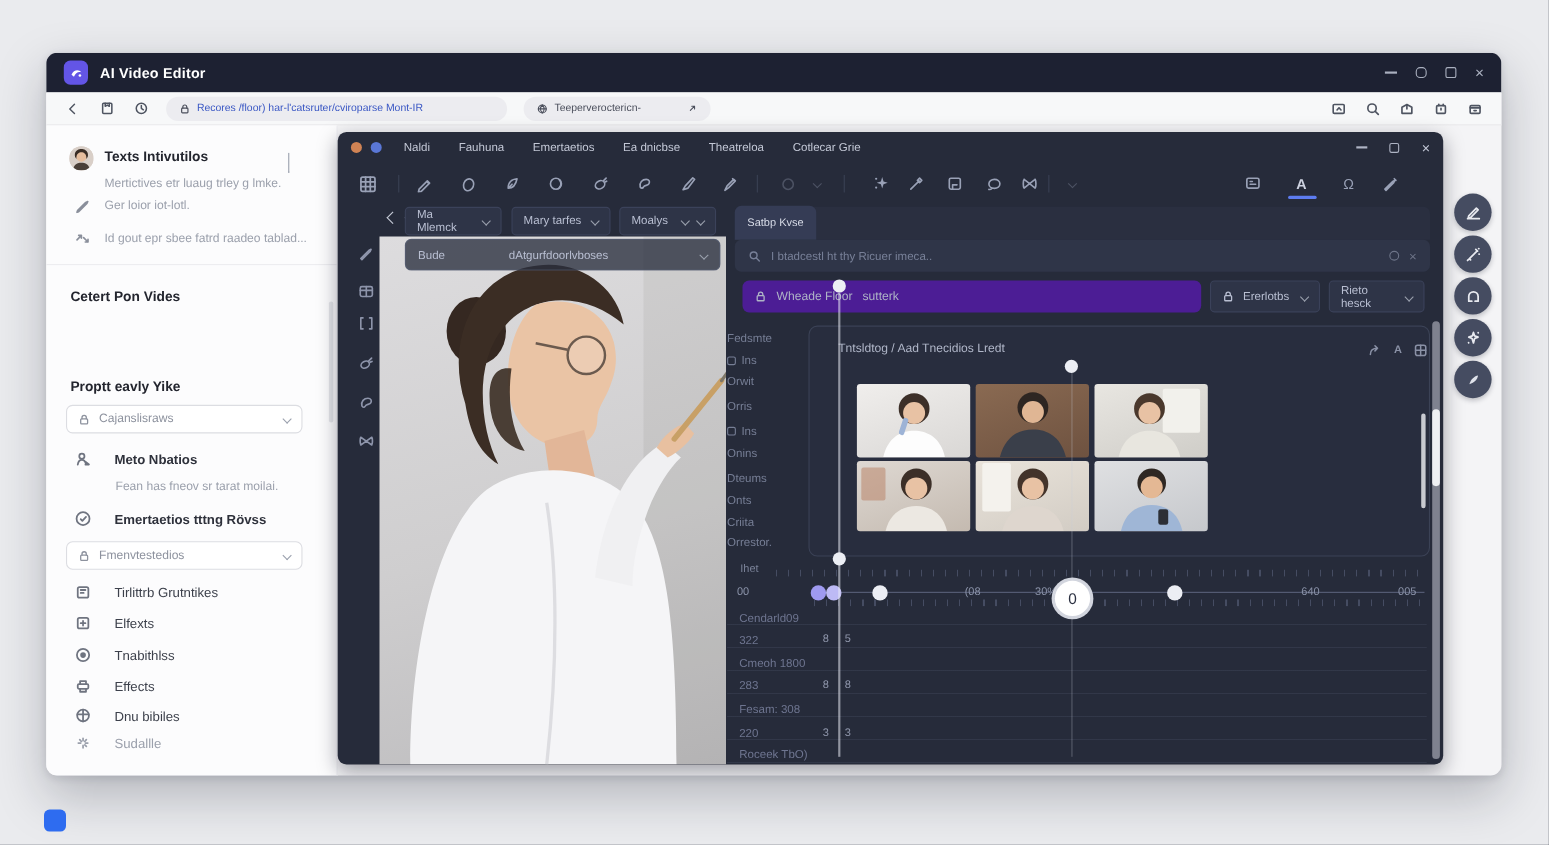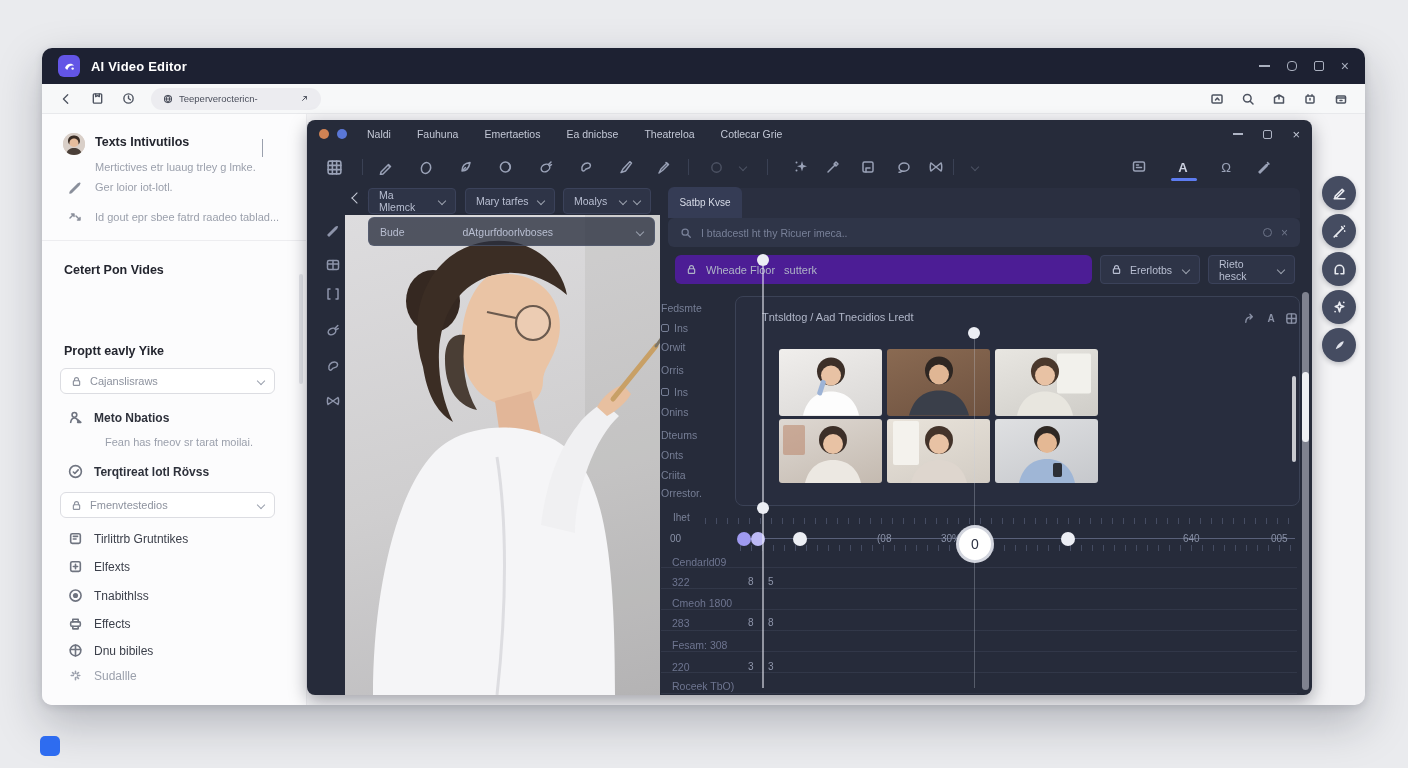--- a/index.html
+++ b/index.html
@@ -44,21 +44,21 @@
   .sb-row-ic { left:26px; width:14px; height:14px; color:#8a8f9b; }
   .sb-link { left:53px; font-size:11px; color:#9ba0ac; }
   .sb-div { left:0; top:126px; width:265px; height:1px; background:#ededf0; }
   .sb-section { font-size:12.5px; font-weight:700; color:#23252e; left:22px; }
   .sb-btn { left:18px; top:173px; width:215px; height:29px; border-radius:8px; background:#6254e8;
     display:flex; align-items:center; gap:10px; padding:0 12px; color:#fff; font-size:11.5px; }
   .sb-dd { left:18px; width:215px; height:26px; border-radius:6px; background:#fff;
     border:1px solid #dcdde2; display:flex; align-items:center; gap:8px; padding:0 10px;
     font-size:11px; color:#8d929e; }
   .sb-item-title { font-size:12px; font-weight:700; color:#2e313b; }
-  .sb-item { display:flex; align-items:center; gap:11px; left:26px; color:#3c404b; font-size:12px; }
+  .sb-item { display:flex; align-items:center; gap:21px; left:26px; color:#3c404b; font-size:12px; }
   .sb-item .ic { width:15px; height:15px; color:#6f7480; }
   .sb-scroll { left:257px; top:160px; width:4px; height:110px; border-radius:2px; background:#e4e5e9; }
   .chev { width:6px; height:6px; border-right:1.4px solid #9aa0ad; border-bottom:1.4px solid #9aa0ad;
     transform:rotate(45deg); flex:0 0 auto; }
   .chev.up-auto { margin-left:auto; }
   
   .editor { position:absolute; left:265px; top:72px; width:1005px; height:575px;
     background:#262b3a; border-radius:8px; overflow:hidden; box-shadow:0 6px 18px rgba(10,12,25,.35); }
   .e-abs { position:absolute; }
   .emenu { left:0; top:0; right:0; height:28px; display:flex; align-items:center;
@@ -160,20 +160,27 @@
           <rect x="2.5" y="2" width="9" height="10" rx="1"></rect>
           <path d="M5 2 v3 l2-1.2 L9 5 V2"></path>
         </svg>
       </span>
     <span class="bicon">
         <svg class="st" width="13" height="13" viewBox="0 0 14 14">
           <circle cx="7" cy="7" r="5"></circle>
           <path d="M7 4.2 V7 l2 1.4"></path>
         </svg>
       </span>
+    <div class="pill" style="width:310px">
+      <svg class="st" width="10" height="10" viewBox="0 0 14 14">
+          <rect x="3" y="6" width="8" height="6" rx="1"></rect>
+          <path d="M4.5 6 V4.5 a2.5 2.5 0 0 1 5 0 V6"></path>
+        </svg>
+      <span class="url1">Recores /floor) har-l'catsruter/cviroparse Mont-IR</span>
+    </div>
     <div class="pill" style="width:170px">
       <svg class="st" width="10" height="10" viewBox="0 0 14 14">
           <circle cx="7" cy="7" r="5"></circle>
           <path d="M2 7 h10 M7 2 c-3 3-3 7 0 10 c3-3 3-7 0-10"></path>
         </svg>
       <span>Teeperveroctericn-</span>
       <svg class="st" width="9" height="9" viewBox="0 0 14 14" style="margin-left:auto">
           <path d="M4 10 L10 4 M6 4 h4 v4"></path>
         </svg>
     </div>
@@ -259,21 +266,21 @@
     </div>
     <div class="sb-abs sb-link" style="top:322px;left:63px">Fean has fneov sr tarat moilai.</div>
 
     <div class="sb-abs sb-item" style="top:350px">
       <span class="ic">
           <svg class="st" width="15" height="15" viewBox="0 0 14 14">
             <circle cx="7" cy="7" r="5.5"></circle>
             <path d="M5 7.5 l1.4 1.4 L9.5 5.5"></path>
           </svg>
         </span>
-      <span class="sb-item-title">Terqtireat lotl Rövss</span>
+      <span class="sb-item-title">Emertaetios tttng Rövss</span>
     </div>
 
     <div class="sb-abs sb-dd" style="top:378px">
       <svg class="st" width="11" height="11" viewBox="0 0 14 14">
           <rect x="3" y="6" width="8" height="6" rx="1"></rect>
           <path d="M4.5 6 V4.5 a2.5 2.5 0 0 1 5 0 V6"></path>
         </svg>
       <span>Fmenvtestedios</span>
       <span class="chev up-auto"></span>
     </div>

